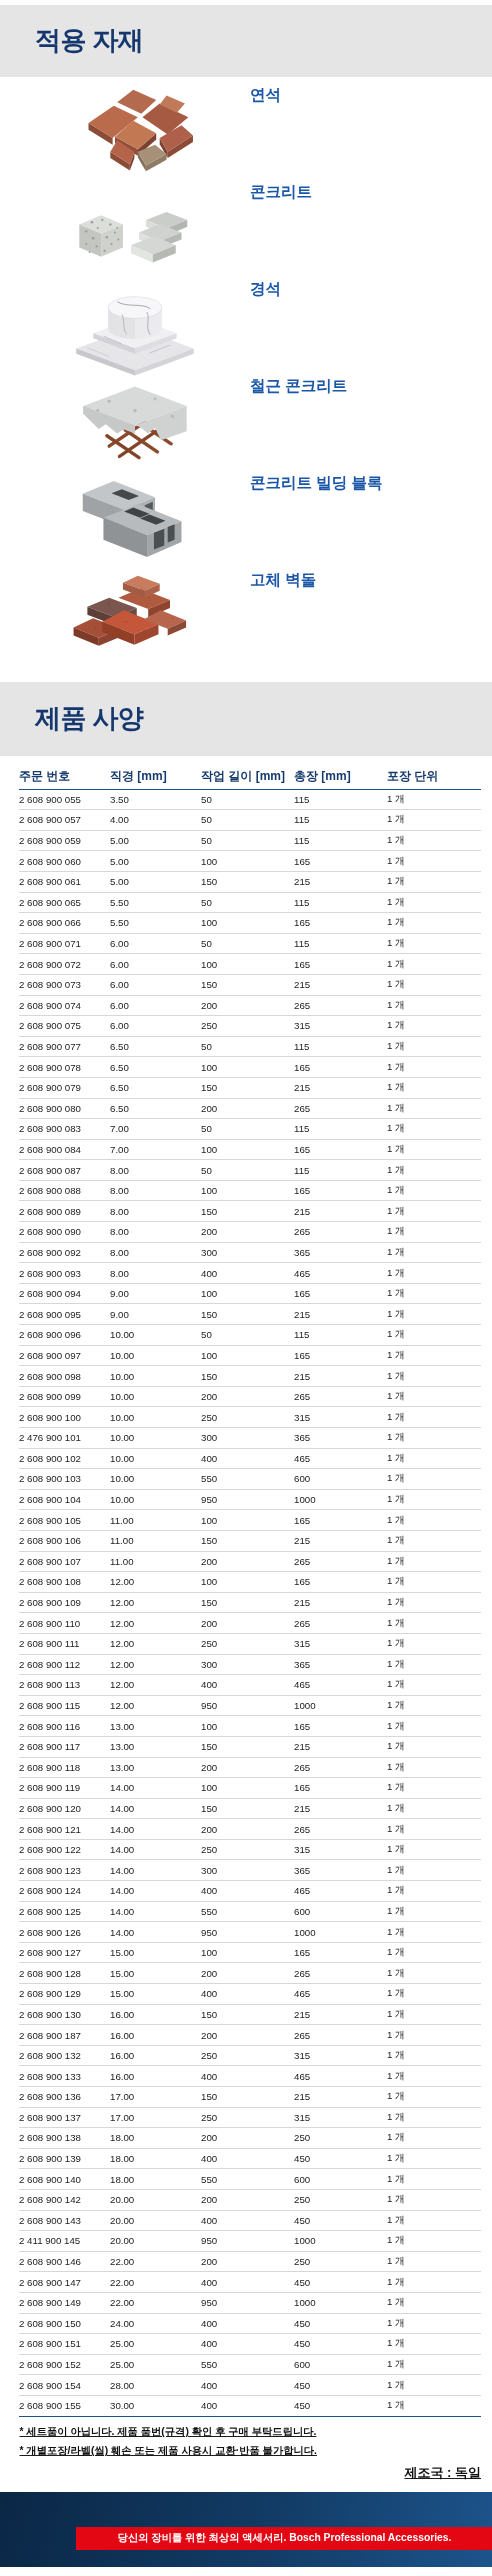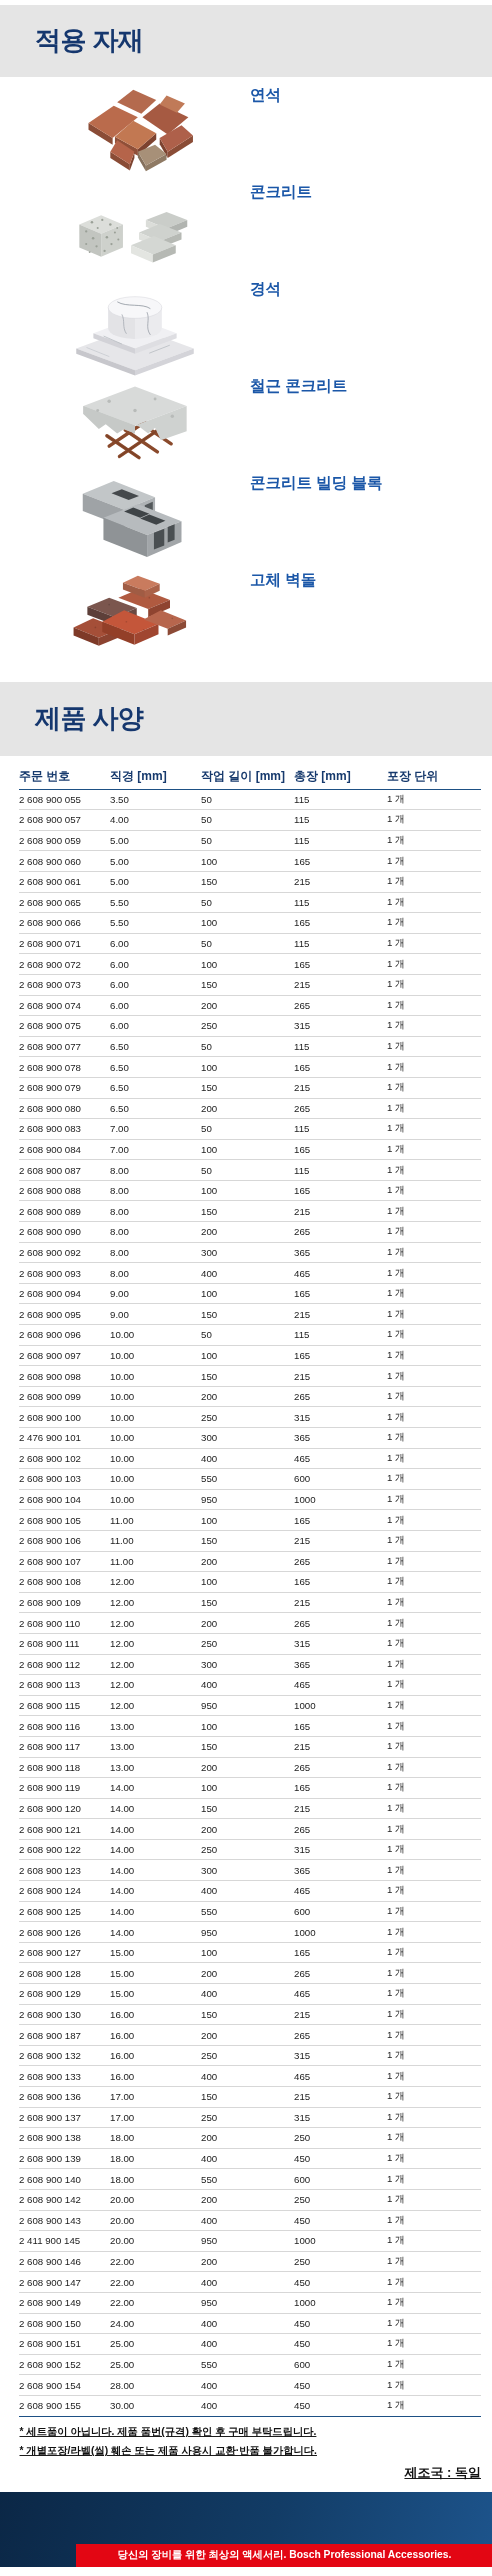--- a/index.html
+++ b/index.html
@@ -32,21 +32,21 @@
   .tcell { font-size:9.7px; color:#1c1c1c; }
 
   
   .notes { margin:5.7px 12px 0 19.5px;text-decoration:underline; }
   .note-line { font-size:10.3px; font-weight:bold; color:#111; line-height:19px; }
   .origin { text-align:right; font-size:13px; font-weight:bold; color:#111; margin-top:3.4px; }
 
   
   .footer { margin-top:10.3px; height:75px; position:relative;
             background:linear-gradient(105deg,#0b2746 0%,#123c66 55%,#1d548c 100%); }
-  .footer-red { position:absolute; left:76px; right:0; bottom:0; height:23px;
+  .footer-red { position:absolute; left:76px; right:0; bottom:17px; height:23px;
                 background:#e30613; display:flex; align-items:center; justify-content:center; }
   .footer-red span { color:#ffffff; font-weight:bold; font-size:10.3px; white-space:nowrap; }
 </style>
 </head>
 <body>
 
 <div class="page">
 
   <div class="banner">
     <div class="banner-title">적용 자재</div>

